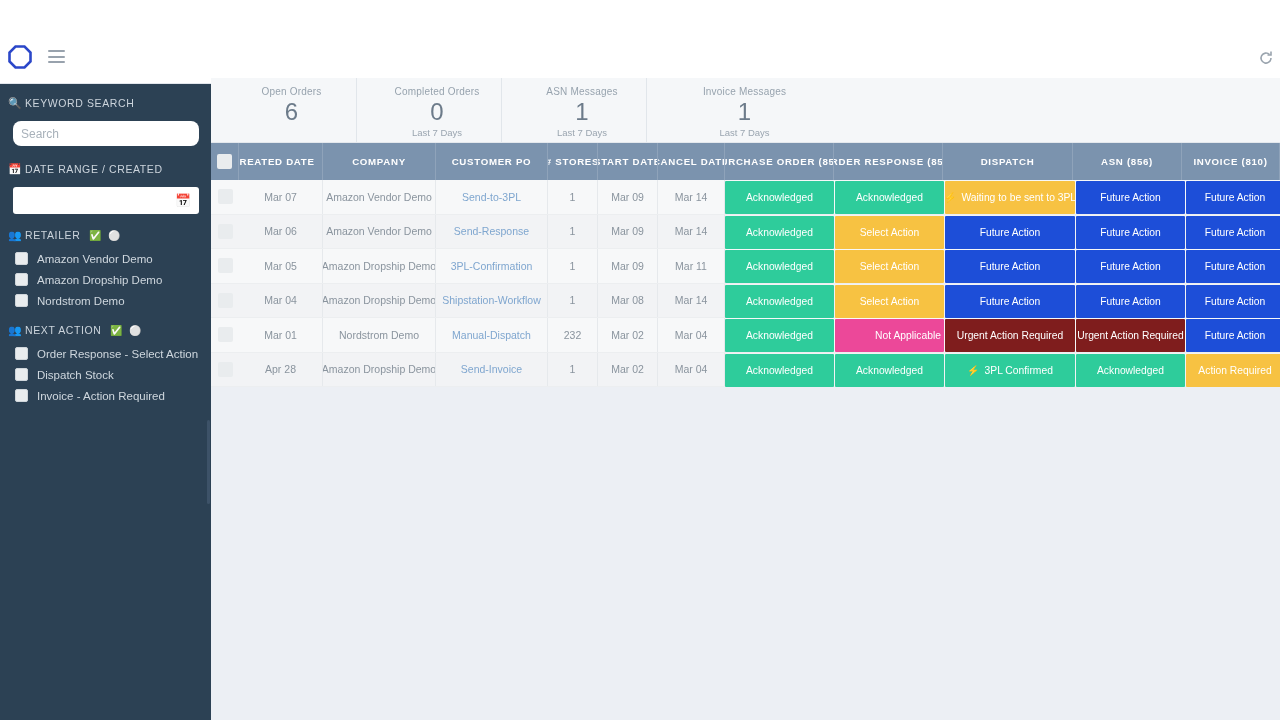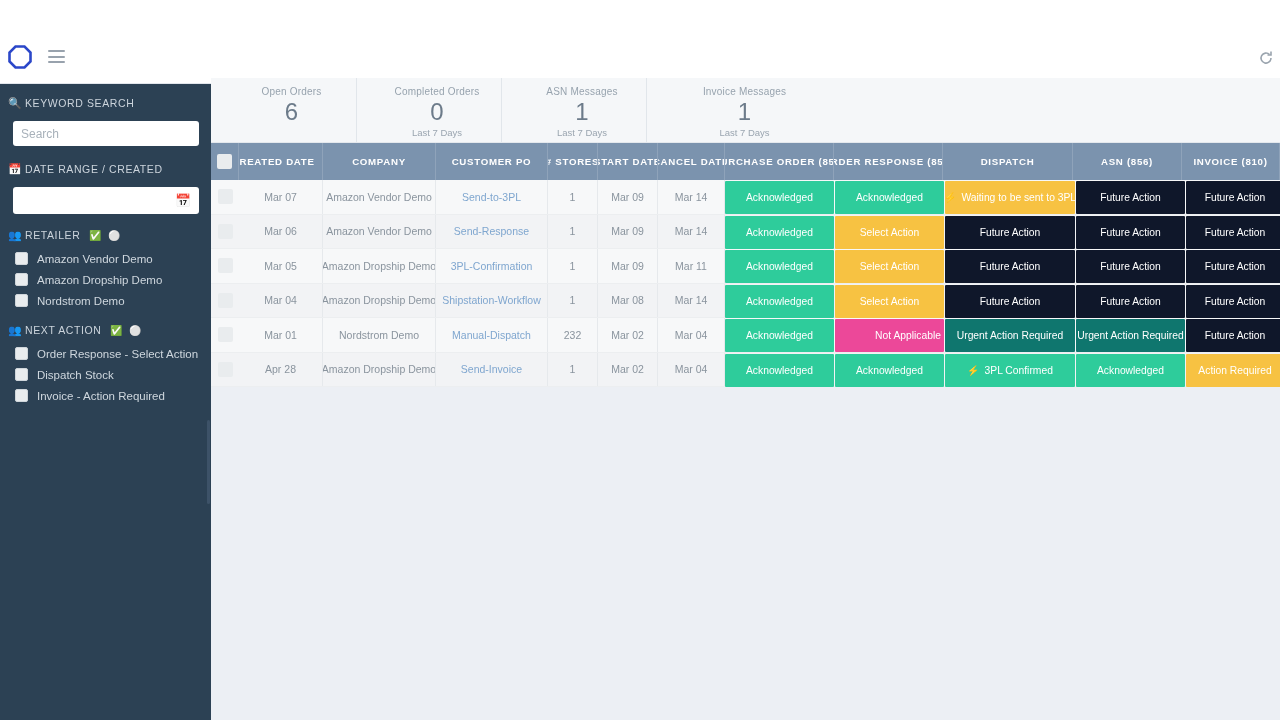--- a/index.html
+++ b/index.html
@@ -45,21 +45,21 @@
   }
   .side-head .glyph { width: 16px; font-size: 11px; color: #cbd4dd; display:inline-block; }
   .side-head .htext { margin-left: 1px; }
   .side-head .mini {
     margin-left: 9px; font-size: 10px; color: #dfe5ea; cursor: pointer;
   }
   .side-head .mini + .mini { margin-left: 6px; }
 
   .side-input {
     width: 186px; height: 25px;
-    background: #fff; border: 0; border-radius: 3px;
+    background: #fff; border: 0; border-radius: 8px;
     margin: 5px 0 4px 5px;
     padding: 0 8px;
     font-size: 12px; font-family: "Liberation Sans", sans-serif;
     color: #6d7a87;
   }
   .side-input::placeholder { color: #a8b1ba; }
 
   #date-wrap { position: relative; width: 186px; margin: 5px 0 8px 5px; }
   #date-input {
     width: 186px; height: 27px; border: 0; border-radius: 3px;
@@ -134,22 +134,22 @@
 
   .brow .c-po { color: #7fa6cf; }
   .brow .status {
     color: #ffffff; font-size: 10.3px;
     height: 33px; margin: 1px 1px 0 0; border-radius: 1px;
     justify-content: center;
   }
   .status .bolt { margin-right: 5px; font-size: 10px; }
   .s-green  { background: #2ecc9b; }
   .s-amber  { background: #f7c242; }
-  .s-blue   { background: #0f172a; text-align: center; }
-  .s-red    { background: #0f766e; }
+  .s-blue   { background: #1d4ed8; text-align: center; }
+  .s-red    { background: #7f1d1d; }
   .s-grey   { background: #ec4899; padding-left: 37px; }
   .sortcaret { margin-left: 6px; font-size: 8px; }
 </style>
 </head>
 <body>
 
 <div id="topbar">
   <svg id="logo-octagon" viewBox="0 0 24 24">
     <polygon points="7.5,1.5 16.5,1.5 22.5,7.5 22.5,16.5 16.5,22.5 7.5,22.5 1.5,16.5 1.5,7.5" fill="none" stroke="#2b47c9" stroke-width="2.6"></polygon>
   </svg>

